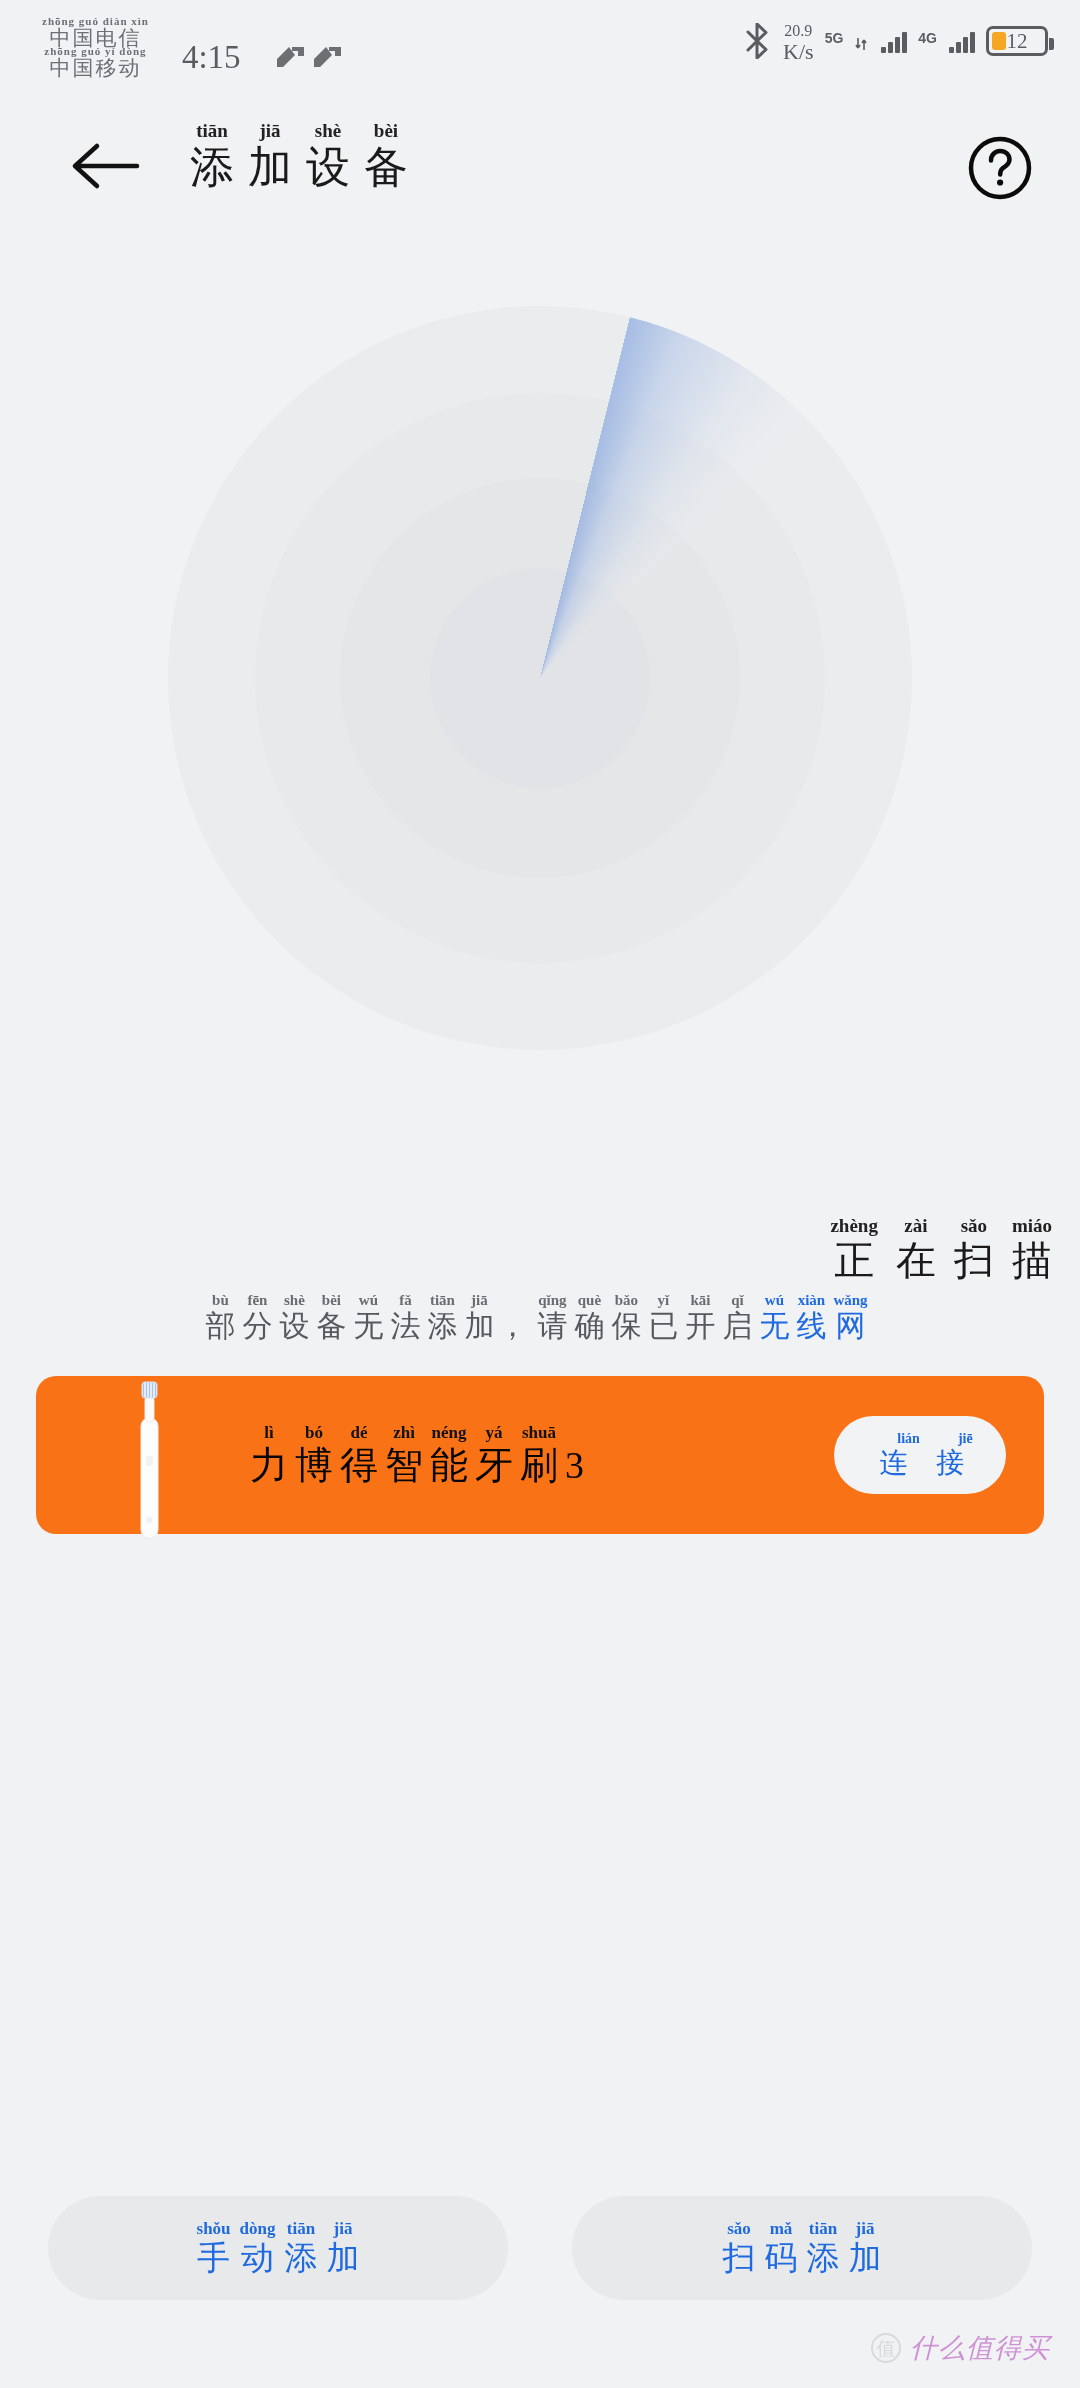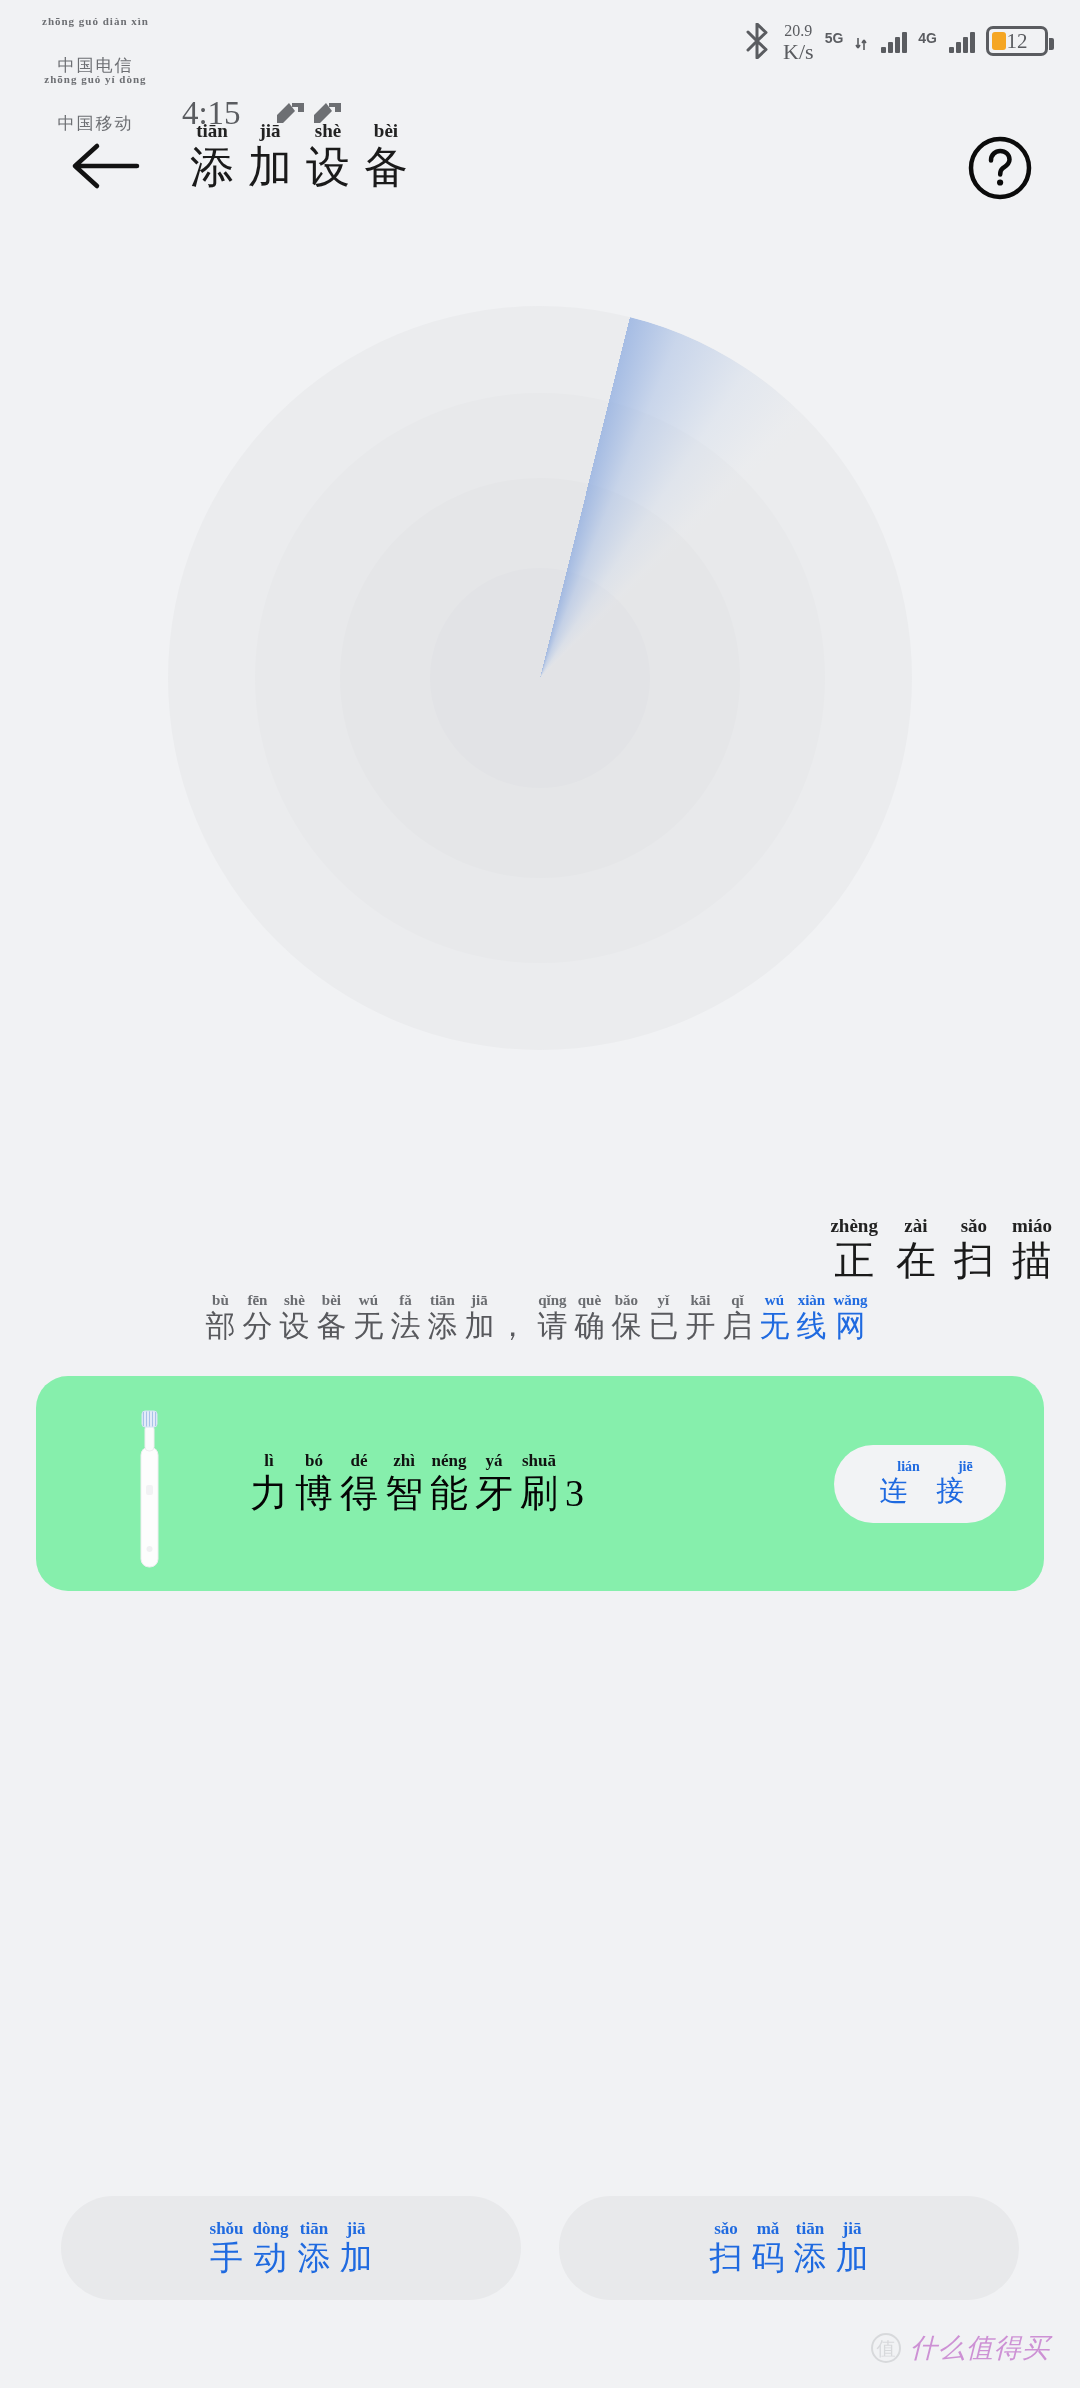--- a/index.html
+++ b/index.html
@@ -26,22 +26,22 @@
   .carriers {
     display:flex; flex-direction:column; justify-content:flex-start;
   }
   .carrier { margin-bottom:-3px; }
   .carrier .py {
     font-size:11px; color:#6d6f73; letter-spacing:1px;
     line-height:11px; text-align:center; white-space:nowrap;
     font-family:"Liberation Serif","DejaVu Serif",serif; font-weight:bold;
   }
   .carrier .hz {
-    font-size:17px; color:#6d6f73; letter-spacing:2px;
-    line-height:22px; text-align:center; white-space:nowrap;margin-top:28px;
+    font-size:21px; color:#6d6f73; letter-spacing:2px;
+    line-height:22px; text-align:center; white-space:nowrap;
   }
   .sb-time {
     font-size:33px; color:#5a5c60; line-height:33px;
     margin-left:8px; margin-bottom:2px;
     font-family:"Liberation Serif","DejaVu Serif",serif;
   }
   .sb-arrows { margin-left:9px; margin-bottom:5px; display:flex; gap:7px; }
   .sb-right {
     position:absolute; right:32px; top:20px;
     display:flex; align-items:center; gap:11px;
@@ -156,22 +156,22 @@
   #hint .ruby.accent .py,
   #hint .ruby.accent .hz { color:#1f6ae0; }
   #hint .comma {
     font-size:30px; color:#58595d; line-height:36px;
     margin-right:10px; margin-left:-4px;
   }
 
   
   #device-card {
     position:absolute; left:36px; top:1376px;
-    width:1008px; height:215px;
-    background:#86efac; border-radius:32px;
+    width:1008px; height:158px;
+    background:#f97316; border-radius:20px;
     display:flex; align-items:center;
   }
   #device-thumb {
     width:78px; height:190px; margin-left:74px;
     position:relative; flex:none;
   }
   #device-name {
     margin-left:62px; display:flex; align-items:flex-end; flex:1;
   }
   #device-name .ruby { margin-right:7px; }
@@ -187,21 +187,21 @@
     display:flex; align-items:center; justify-content:center;
   }
   #connect-btn .ruby { margin-right:8px; }
   #connect-btn .ruby:last-child { margin-right:0; }
   #connect-btn .py { font-size:14px; color:#1f6ae0; line-height:15px;padding-left:30px; }
   #connect-btn .hz { font-size:28px; color:#1f6ae0; line-height:34px; }
 
   
   #bottom-bar {
     position:absolute; left:0; top:2196px; width:1080px; height:108px;
-    display:flex; justify-content:space-between; padding:0 61px;
+    display:flex; justify-content:space-between; padding:0 48px;
   }
   .bbtn {
     width:460px; height:104px; background:#e8e9eb; border-radius:52px;
     display:flex; align-items:center; justify-content:center;
   }
   .bbtn .ruby { margin-right:9px; }
   .bbtn .ruby:last-child { margin-right:0; }
   .bbtn .py { font-size:17px; color:#1f6ae0; line-height:19px; }
   .bbtn .hz { font-size:33px; color:#1f6ae0; line-height:40px; }
 

